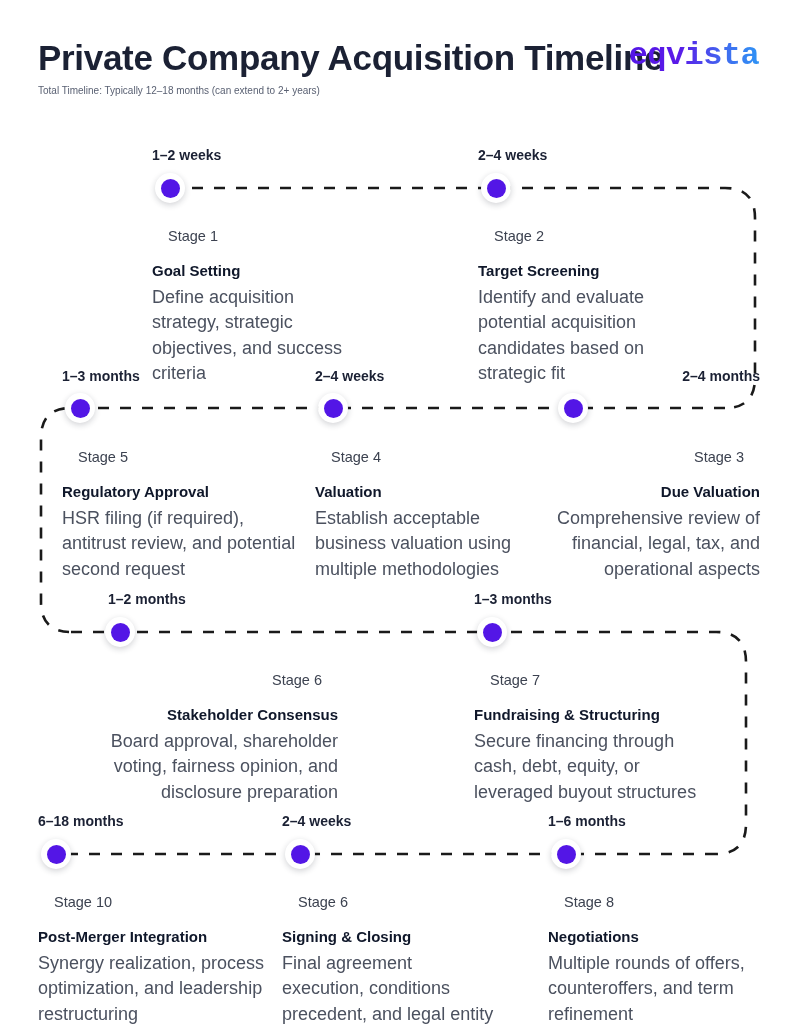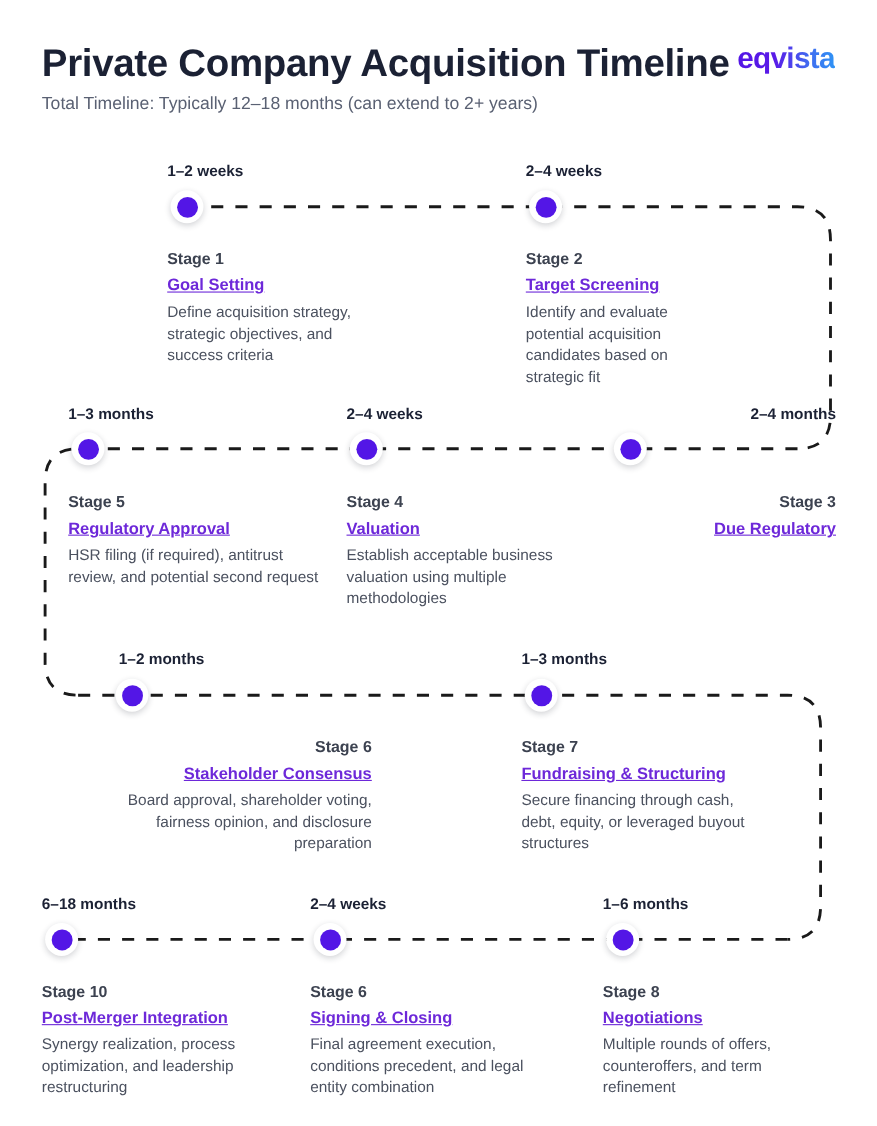--- a/index.html
+++ b/index.html
@@ -28,38 +28,39 @@
   }
   .title {
     font-size: 35px;
     font-weight: 700;
     color: #1b2134;
     letter-spacing: -0.3px;
     margin: 0;
     line-height: 1.15;
   }
   .subtitle {
-    font-size: 16px;
+    font-size: 10px;
     font-weight: 400;
     color: #5a6173;
     margin: 7px 0 0 0;
     line-height: 1.2;
   }
   .brand {
     position: absolute;
     right: 38px;
     top: 40px;
-    font-size: 27px;
+    font-size: 32px;
     font-weight: 700;
     letter-spacing: -0.6px;
     background: linear-gradient(90deg, #5316e6 0%, #5a1ae8 38%, #3f6ef0 75%, #2f93f5 100%);
     -webkit-background-clip: text;
     background-clip: text;
     color: transparent;
     line-height: 1;
+    font-family: Liberation Mono, monospace;
   }
 
   
   #wires {
     position: absolute;
     left: 0;
     top: 0;
     width: 797px;
     height: 1024px;
     pointer-events: none;
@@ -98,35 +99,34 @@
     color: #1b2134;
     line-height: 1;
     margin: 0;
     white-space: nowrap;
   }
   .stage-body {
     margin-top: 0;
   }
   .stage-num {
     font-size: 14.5px;
-    font-weight: 700;
+    font-weight: 400;
     color: #3c4250;
     line-height: 1.25;
-    margin: 0;
+    margin: 16px;
   }
   .stage-name {
     font-size: 15px;
     font-weight: 700;
-    color: #6d28d9;
+    color: #0f172a;
     line-height: 1.3;
     margin: 5px 0 4px 0;
-    text-decoration: underline;
   }
   .stage-desc {
-    font-size: 14px;
+    font-size: 18px;
     font-weight: 400;
     color: #4b515f;
     line-height: 1.42;
     margin: 0;
   }
 </style>
 </head>
 <body>
 
 <div id="page">
@@ -190,21 +190,22 @@
       <p class="stage-num">Stage 4</p>
       <p class="stage-name">Valuation</p>
       <p class="stage-desc">Establish acceptable business valuation using multiple methodologies</p>
     </div>
   </div>
 
   <div class="stage" style="left:555px; top:369px; width:205px;text-align:right;">
     <p class="duration">2–4 months</p>
     <div class="stage-body" style="margin-top:65px;">
       <p class="stage-num">Stage 3</p>
-      <p class="stage-name">Due Regulatory</p>
+      <p class="stage-name">Due Valuation</p>
+      <p class="stage-desc">Comprehensive review of financial, legal, tax, and operational aspects</p>
     </div>
   </div>
 
   <div class="node-dot" style="left:105px;  top:617px;"></div>
   <div class="node-dot" style="left:477px;  top:617px;"></div>
 
   <div class="stage" style="left:108px; top:592px; width:230px;">
     <p class="duration">1–2 months</p>
     <div class="stage-body" style="margin-top:65px;text-align:right;">
       <p class="stage-num">Stage 6</p>

